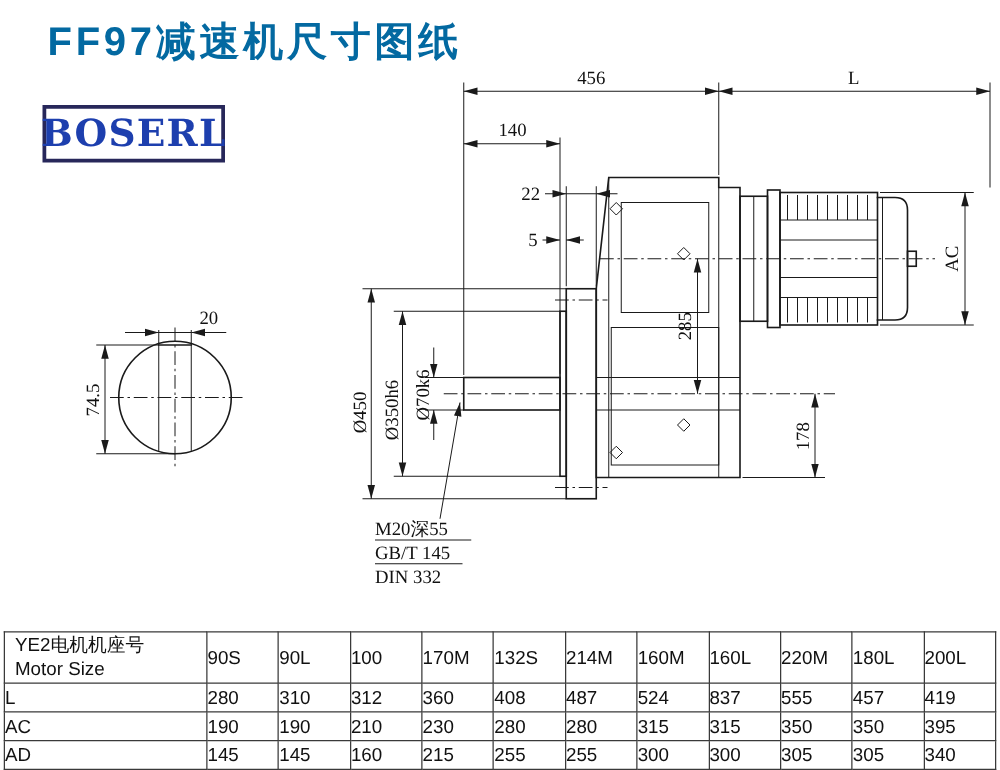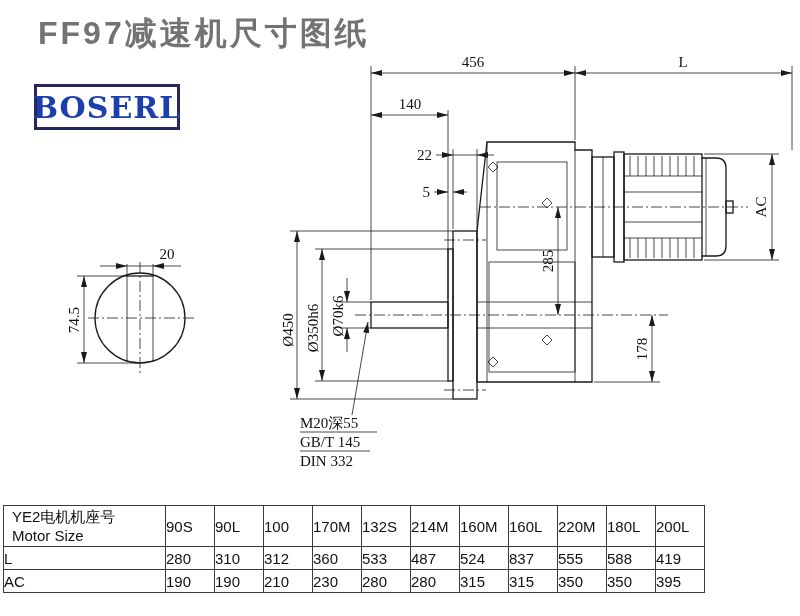--- a/index.html
+++ b/index.html
@@ -1,30 +1,30 @@
 <!DOCTYPE html>
 <html><head>
 <meta charset="utf-8">
 <style>
   * { margin:0; padding:0; box-sizing:border-box; }
   html,body { width:800px; height:616px; background:#ffffff; overflow:hidden;
               font-family:"Liberation Sans", sans-serif; color:#111; position:relative; }
   .title { position:absolute; left:38px; top:12px; font-size:32px; font-weight:bold;
-           letter-spacing:3px; color:#737373; z-index:2; font-family:"Liberation Sans", sans-serif; }
+           letter-spacing:3px; color:#0369a1; z-index:2; font-family:"Liberation Sans", sans-serif; }
   .logo { position:absolute; left:34px; top:84px; width:146px; height:46px;
           border:3px solid #27275a; display:flex; align-items:center; justify-content:center;
           background:#fff; z-index:2; }
   .logo span { font-family:"DejaVu Serif", serif; font-weight:bold; font-size:30px;
                color:#1d3fae; letter-spacing:1px; }
   svg.drawing { position:absolute; left:0; top:0; z-index:1; }
   .ln { stroke:#1a1a1a; stroke-width:1.3; fill:none; stroke-linecap:square; }
   .tn { stroke:#1a1a1a; stroke-width:0.8; fill:none; }
   .cl { stroke:#1a1a1a; stroke-width:0.8; fill:none; stroke-dasharray:11 3 2 3; }
   .dim { font-family:"Liberation Serif", serif; font-size:15px; fill:#111; }
-  .size-table { position:absolute; left:3px; top:505px; width:702px; z-index:2;
+  .size-table { position:absolute; left:3px; top:505px; width:794px; z-index:2;
                 border-collapse:collapse; table-layout:fixed; font-size:15px; background:#fff; }
   .size-table th, .size-table td { border:1px solid #3a3a3a; text-align:left;
                 vertical-align:middle; font-weight:normal; padding:0; height:23px; }
   .size-table tr.hdr th { height:41px; }
   .size-table th.lbl { text-align:left; padding-left:8px; line-height:1.3; }
 </style>
 </head>
 <body>
 
 <h1 class="title">FF97减速机尺寸图纸</h1>
@@ -209,36 +209,50 @@
     <th>220M</th>
     <th>180L</th>
     <th>200L</th>
   </tr>
   <tr>
     <td>L</td>
     <td>280</td>
     <td>310</td>
     <td>312</td>
     <td>360</td>
-    <td>533</td>
+    <td>408</td>
     <td>487</td>
     <td>524</td>
     <td>837</td>
     <td>555</td>
-    <td>588</td>
+    <td>457</td>
     <td>419</td>
   </tr>
   <tr>
     <td>AC</td>
     <td>190</td>
     <td>190</td>
     <td>210</td>
     <td>230</td>
     <td>280</td>
     <td>280</td>
     <td>315</td>
     <td>315</td>
     <td>350</td>
     <td>350</td>
     <td>395</td>
   </tr>
+  <tr>
+    <td>AD</td>
+    <td>145</td>
+    <td>145</td>
+    <td>160</td>
+    <td>215</td>
+    <td>255</td>
+    <td>255</td>
+    <td>300</td>
+    <td>300</td>
+    <td>305</td>
+    <td>305</td>
+    <td>340</td>
+  </tr>
   </tbody>
 </table>
 
 </body></html>

